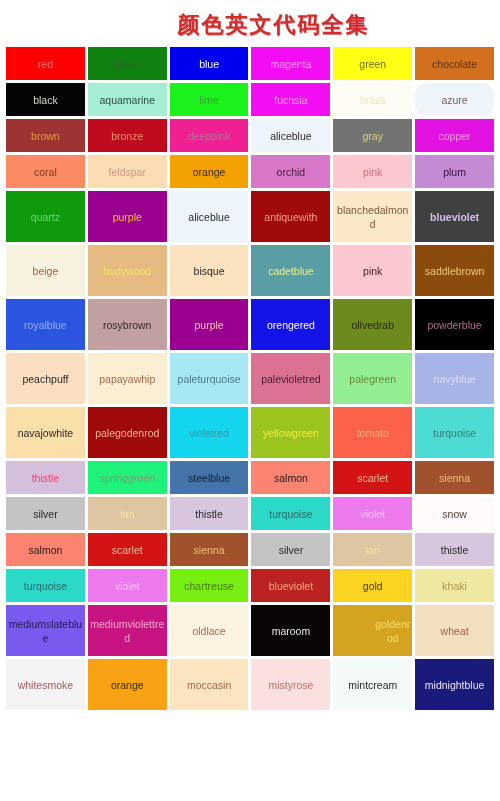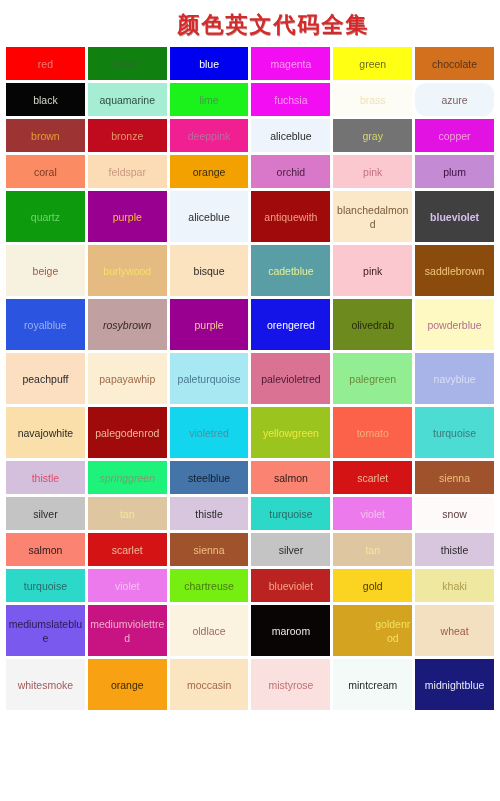--- a/index.html
+++ b/index.html
@@ -175,33 +175,33 @@
           <span class="swatch-label">pink</span>
         </td>
         <td class="r-lg" style="background: rgb(138, 75, 12); color: rgb(240, 200, 122);">
           <span class="swatch-label">saddlebrown</span>
         </td>
       </tr>
       <tr>
         <td class="r-lg" style="background: rgb(43, 85, 224); color: rgb(154, 176, 238);">
           <span class="swatch-label">royalblue</span>
         </td>
-        <td class="r-lg" style="background: rgb(192, 160, 160); color: rgb(58, 40, 40); font-style: italic;">
+        <td class="r-lg" style="background: rgb(192, 160, 160); color: rgb(58, 40, 40);">
           <span class="swatch-label">rosybrown</span>
         </td>
         <td class="r-lg" style="background: rgb(153, 0, 143); color: rgb(240, 200, 160);">
           <span class="swatch-label">purple</span>
         </td>
         <td class="r-lg" style="background: rgb(20, 20, 232); color: rgb(255, 255, 255);">
           <span class="swatch-label">orengered</span>
         </td>
         <td class="r-lg" style="background: rgb(109, 138, 30); color: rgb(42, 42, 16);">
           <span class="swatch-label">olivedrab</span>
         </td>
-        <td class="r-lg" style="background: #fef9c3; color: rgb(176, 112, 144);">
+        <td class="r-lg" style="background: #000000; color: rgb(176, 112, 144);">
           <span class="swatch-label">powderblue</span>
         </td>
       </tr>
       <tr>
         <td class="r-lg" style="background: rgb(251, 223, 192); color: rgb(42, 42, 42);">
           <span class="swatch-label">peachpuff</span>
         </td>
         <td class="r-lg" style="background: rgb(251, 238, 211); color: rgb(160, 106, 74);">
           <span class="swatch-label">papayawhip</span>
         </td>

